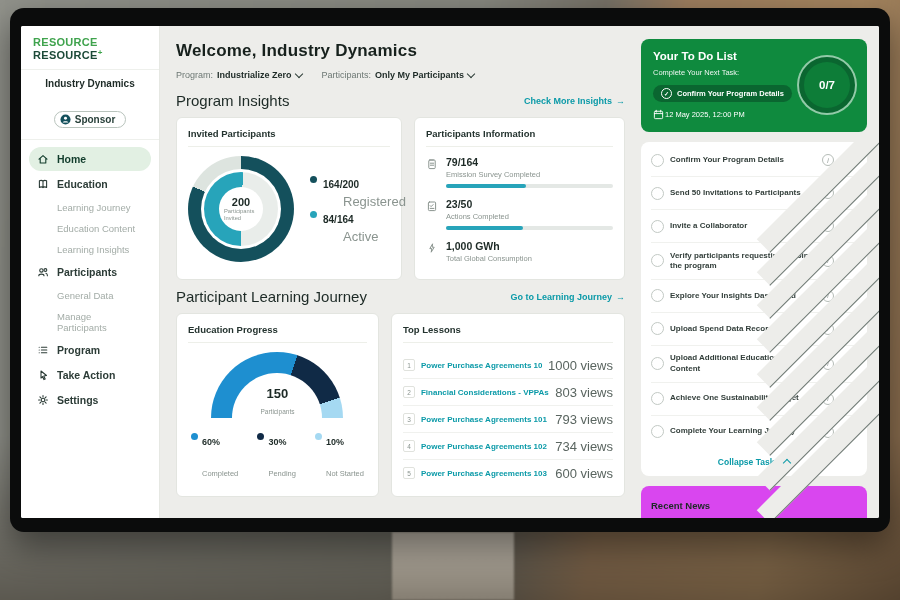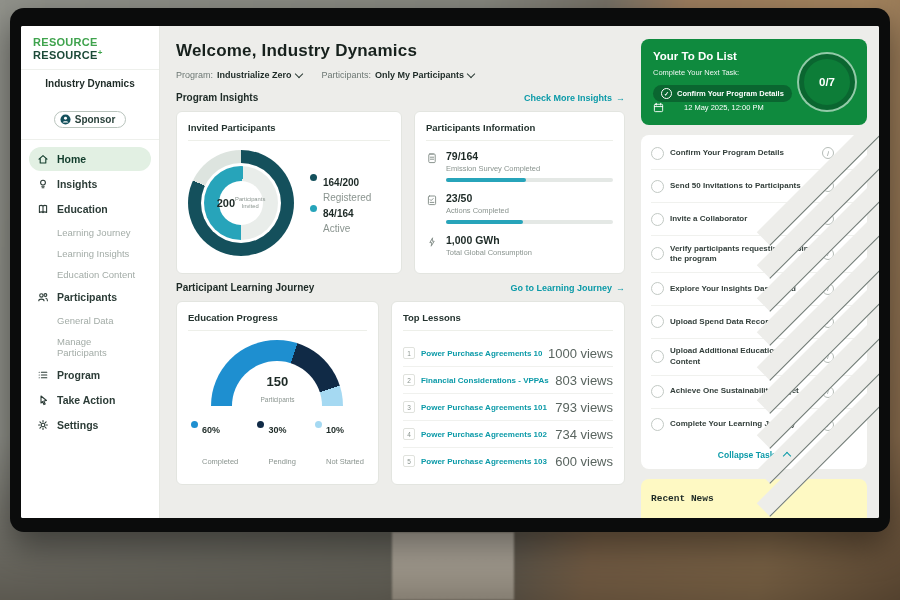--- a/index.html
+++ b/index.html
@@ -37,41 +37,41 @@
   .main{flex:1;background:#ededea;padding:13px 13px 0 16px;overflow:hidden;min-width:0;}
   h1{margin:2px 0 9px;font-size:17px;color:#17211d;letter-spacing:.2px;}
   .filters{display:flex;gap:20px;font-size:9px;color:#6d7874;margin-bottom:12px;align-items:center;}
   .filter{display:flex;align-items:center;gap:4px;cursor:pointer;}
   .filter-value{font-weight:bold;color:#1d2a26;}
   .chev{display:inline-block;width:5px;height:5px;border-right:1.3px solid currentColor;border-bottom:1.3px solid currentColor;}
   .chev.down{transform:rotate(45deg);margin-bottom:2px;color:#2c3c37;}
   .chev.right{transform:rotate(-45deg);}
   .chev.up{transform:rotate(-135deg);margin-top:3px;}
   .section-row{display:flex;justify-content:space-between;align-items:center;margin:8px 0 8px;}
-  .section-title{font-size:10px;font-weight:bold;color:#1d2a26;}
+  .section-title{font-size:15px;font-weight:normal;color:#1d2a26;}
   .section-link{font-size:9px;font-weight:bold;color:#0b9aa8;display:flex;align-items:center;gap:4px;cursor:pointer;}
   .cards-row{display:flex;gap:12px;margin-bottom:6px;align-items:stretch;}
   .card{background:#fff;border:1px solid #e3e5e0;border-radius:6px;padding:10px 11px;flex:1;min-width:0;}
   .card-title{font-size:9.5px;font-weight:bold;color:#24332f;padding-bottom:7px;border-bottom:1px solid #edefe9;margin-bottom:9px;}
 
   
   .invited-body{display:flex;align-items:center;gap:16px;}
   .donut{position:relative;width:106px;height:106px;flex-shrink:0;}
   .donut-outer{position:absolute;inset:0;border-radius:50%;}
   .donut-gap{position:absolute;inset:13px;border-radius:50%;background:#fff;}
   .donut-inner{position:absolute;inset:16px;border-radius:50%;}
-  .donut-hole{position:absolute;inset:31px;border-radius:50%;background:#fff;display:flex;flex-direction:row;
-    align-items:center;justify-content:center;text-align:center;}
+  .donut-hole{position:absolute;inset:31px;border-radius:50%;background:#fff;display:flex;flex-direction:column;
+    align-items:center;justify-content:center;text-align:left;}
   .donut-big{font-size:11px;font-weight:bold;color:#1d2a26;}
   .donut-small{font-size:5.8px;color:#8a948f;line-height:1.25;width:34px;}
   .legend{display:flex;flex-direction:column;gap:0;}
   .legend-item{display:flex;gap:6px;}
   .dot{width:7px;height:7px;border-radius:50%;margin-top:2px;flex-shrink:0;}
   .legend-value{font-size:10px;font-weight:bold;color:#1d2a26;}
-  .legend-label{font-size:10px;color:#8a948f;margin-top:2px;}
+  .legend-label{font-size:13px;color:#8a948f;margin-top:2px;margin-left:20px;}
 
   
   .stat{display:flex;gap:8px;margin-bottom:6px;}
   .stat svg{margin-top:2px;flex-shrink:0;}
   .stat-col{flex:1;min-width:0;}
   .stat-value{font-size:10.5px;font-weight:bold;color:#1d2a26;}
   .stat-label{font-size:7.5px;color:#8a948f;margin-top:2px;}
   .bar{height:4px;background:#e4e8e5;border-radius:2px;margin:5px 0 4px;width:100%;}
   .bar-fill{height:100%;border-radius:2px;background:#27a4ba;}
 
@@ -98,35 +98,35 @@
   
   .right{width:226px;flex-shrink:0;background:#ededea;padding:13px 12px 0 3px;display:flex;flex-direction:column;}
   .todo-card{background:#0f8a3e;border-radius:8px;padding:11px 12px 12px;color:#fff;display:flex;
     justify-content:space-between;gap:6px;margin-bottom:10px;}
   .todo-title{font-size:11.5px;font-weight:bold;}
   .todo-sub{font-size:7.5px;opacity:.92;margin:6px 0 5px;}
   .todo-pill{background:#0a6630;border-radius:10px;padding:3px 8px;font-size:7.5px;font-weight:bold;
     display:inline-flex;align-items:center;gap:5px;cursor:pointer;max-width:140px;}
   .pill-check{width:9px;height:9px;border:1px solid #fff;border-radius:50%;display:inline-flex;align-items:center;
     justify-content:center;font-size:6px;flex-shrink:0;}
-  .todo-due{font-size:7.5px;margin-top:0;display:flex;align-items:center;gap:20px;}
+  .todo-due{font-size:7.5px;margin-top:7px;display:flex;align-items:center;gap:1px;}
   .todo-progress{width:46px;height:46px;border-radius:50%;border:5px solid #0a6630;background:#0d7d38;
     box-shadow:0 0 0 2px rgba(255,255,255,.55);display:flex;align-items:center;justify-content:center;
     font-size:11.5px;font-weight:bold;align-self:center;flex-shrink:0;}
   .tasks-card{background:#fff;border-radius:8px;padding:2px 10px 6px;}
   .task-row{display:flex;align-items:center;gap:6px;padding:7.5px 0;border-bottom:1px solid #f0f1ee;cursor:pointer;}
   .checkbox{width:11px;height:11px;border:1.4px solid #c2c9c4;border-radius:50%;flex-shrink:0;}
   .task-label{flex:1;font-size:8px;font-weight:bold;color:#333f3b;line-height:1.3;min-width:0;}
   .info{width:10px;height:10px;border:1px solid #b6bdb8;border-radius:50%;font-size:6.5px;font-style:italic;
     color:#8a948f;display:flex;align-items:center;justify-content:center;flex-shrink:0;}
   .chev-btn{width:15px;height:15px;border:1px solid #d8dcd7;border-radius:50%;display:flex;align-items:center;
     justify-content:center;color:#6f7a75;flex-shrink:0;}
   .collapse-row{text-align:center;padding:9px 0 3px;color:#0b9aa8;font-size:8.5px;font-weight:bold;cursor:pointer;
     display:flex;align-items:center;justify-content:center;gap:5px;}
-  .news-card{margin-top:10px;background:#fef9c3;border-radius:8px 8px 0 0;padding:9px 10px;flex:1;font-family:Liberation Mono, monospace;}
+  .news-card{margin-top:10px;background:#d946ef;border-radius:8px 8px 0 0;padding:9px 10px;flex:1;}
   .news-title{font-size:9.5px;font-weight:bold;color:#1d2a26;}
 </style>
 </head>
 <body>
 
 <div class="scene">
   <div class="bg"></div>
   <div class="stand"></div>
   <div class="monitor">
     <div class="screen">
@@ -148,40 +148,33 @@
           </span>
         </div>
         <div class="nav">
           <div class="nav-item active">
             <svg width="12" height="12" viewBox="0 0 12 12" fill="none" stroke="currentColor" stroke-width="1.1" stroke-linecap="round" stroke-linejoin="round">
                 <path d="M2 6.2 L6 2.6 L10 6.2 M3.2 5.4 V10 H8.8 V5.4"></path>
               </svg>
             <span>Home</span>
           </div>
           <div class="nav-item">
-            <svg width="12" height="12" viewBox="0 0 12 12" fill="none" stroke="currentColor" stroke-width="1.1" stroke-linecap="round">
-                <circle cx="6" cy="4.6" r="2.4"></circle>
-                <path d="M4.8 8.3 h2.4 M5.1 9.8 h1.8"></path>
-              </svg>
-            <span>Insights</span>
-          </div>
-          <div class="nav-item">
             <svg width="12" height="12" viewBox="0 0 12 12" fill="none" stroke="currentColor" stroke-width="1.1" stroke-linecap="round" stroke-linejoin="round">
                 <path d="M6 3 C5 2.2 3.6 2.2 2.4 2.8 V9.4 C3.6 8.8 5 8.8 6 9.6 C7 8.8 8.4 8.8 9.6 9.4 V2.8 C8.4 2.2 7 2.2 6 3 V9.6"></path>
               </svg>
             <span>Education</span>
           </div>
           <div class="nav-item sub">
             <span>Learning Journey</span>
           </div>
           <div class="nav-item sub">
+            <span>Education Content</span>
+          </div>
+          <div class="nav-item sub">
             <span>Learning Insights</span>
-          </div>
-          <div class="nav-item sub">
-            <span>Education Content</span>
           </div>
           <div class="nav-item">
             <svg width="12" height="12" viewBox="0 0 12 12" fill="none" stroke="currentColor" stroke-width="1.1" stroke-linecap="round">
                 <circle cx="4.4" cy="4.4" r="1.7"></circle>
                 <path d="M1.8 9.8 C1.8 7.6 7 7.6 7 9.8"></path>
                 <circle cx="8.4" cy="4" r="1.4"></circle>
                 <path d="M8.9 7.2 C10 7.4 10.4 8.6 10.4 9.8"></path>
               </svg>
             <span>Participants</span>
           </div>

